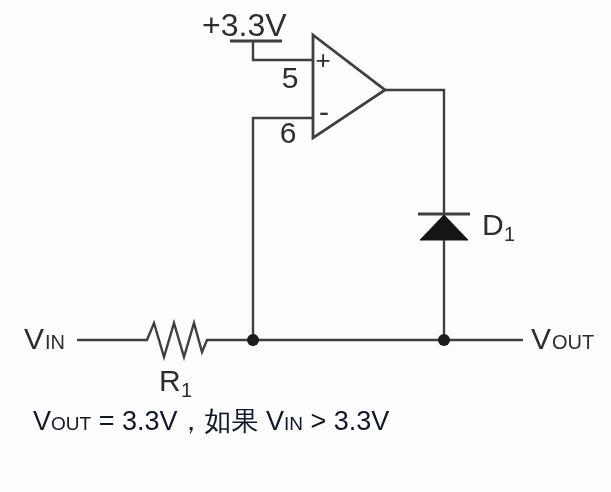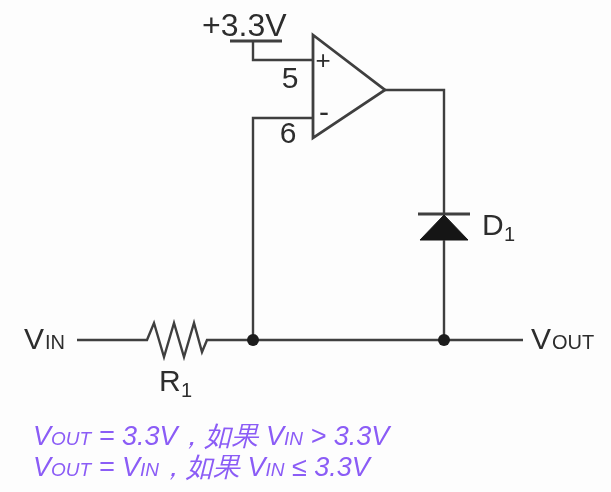--- a/index.html
+++ b/index.html
@@ -27,26 +27,25 @@
   }
   .lbl-main  { font-size: 30px; }
   .lbl-sub   { font-size: 20px; }
   .lbl-supply{ font-size: 32px; }
   .lbl-pin   { font-size: 30px; }
   .lbl-plus  { font-size: 26px; }
   .lbl-minus { font-size: 30px; }
   .formulas {
     position: absolute;
     left: 33px;
-    top: 422px;
-    color: #8b5cf6;
+    top: 407px;
+    color: #0f172a;
     font-size: 27px;
     line-height: 28px;
     white-space: nowrap;
-    font-style: italic;
   }
   .formulas span { white-space: pre; }
   .t-cap   { font-size: 27px; }
   .t-small { font-size: 19px; }
 </style>
 </head>
 <body>
 
 <div class="stage">
 
@@ -87,18 +86,15 @@
     <text x="181" y="397" class="lbl-sub">1</text>
 
     <text x="482" y="235" class="lbl-main">D</text>
     <text x="504" y="241" class="lbl-sub">1</text>
   </svg>
 
   <div class="formulas">
     <div>
       <span class="t-cap">V</span><span class="t-small">OUT</span><span class="t-cap"> = 3.3V，</span><span class="t-cap">如果 </span><span class="t-cap">V</span><span class="t-small">IN</span><span class="t-cap"> &gt; 3.3V</span>
     </div>
-    <div>
-      <span class="t-cap">V</span><span class="t-small">OUT</span><span class="t-cap"> = </span><span class="t-cap">V</span><span class="t-small">IN</span><span class="t-cap">，如果 </span><span class="t-cap">V</span><span class="t-small">IN</span><span class="t-cap"> ≤ 3.3V</span>
-    </div>
   </div>
 
 </div>
 
 </body></html>

